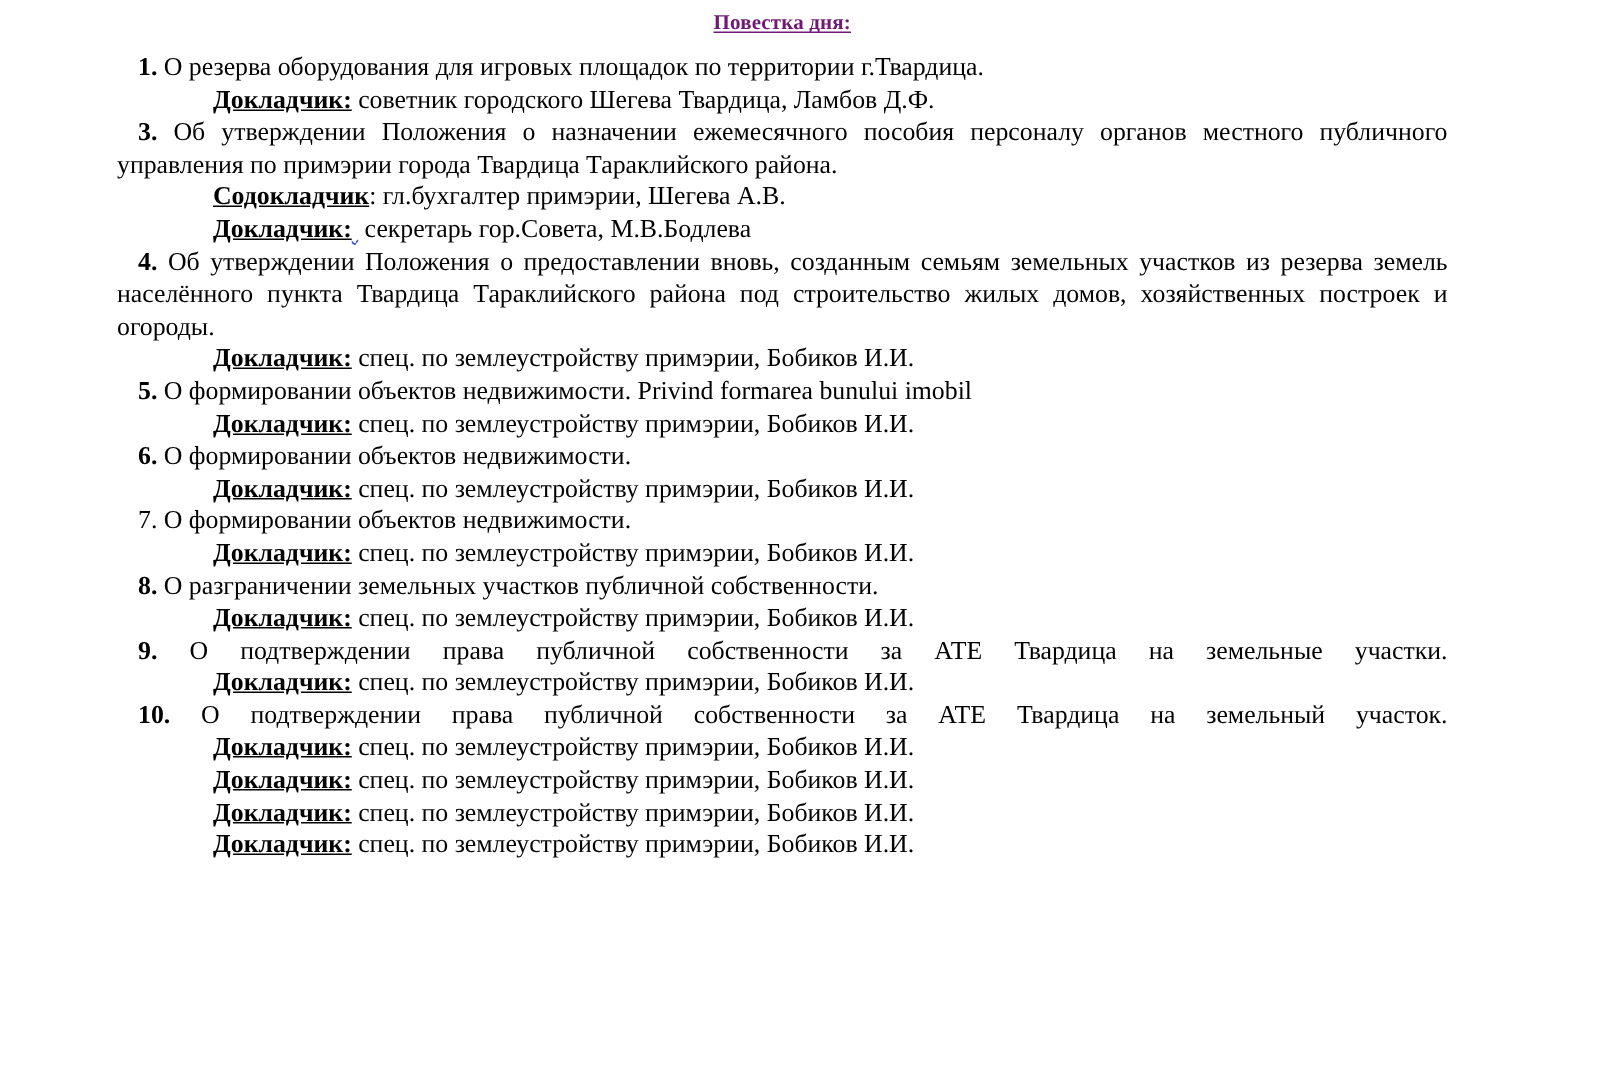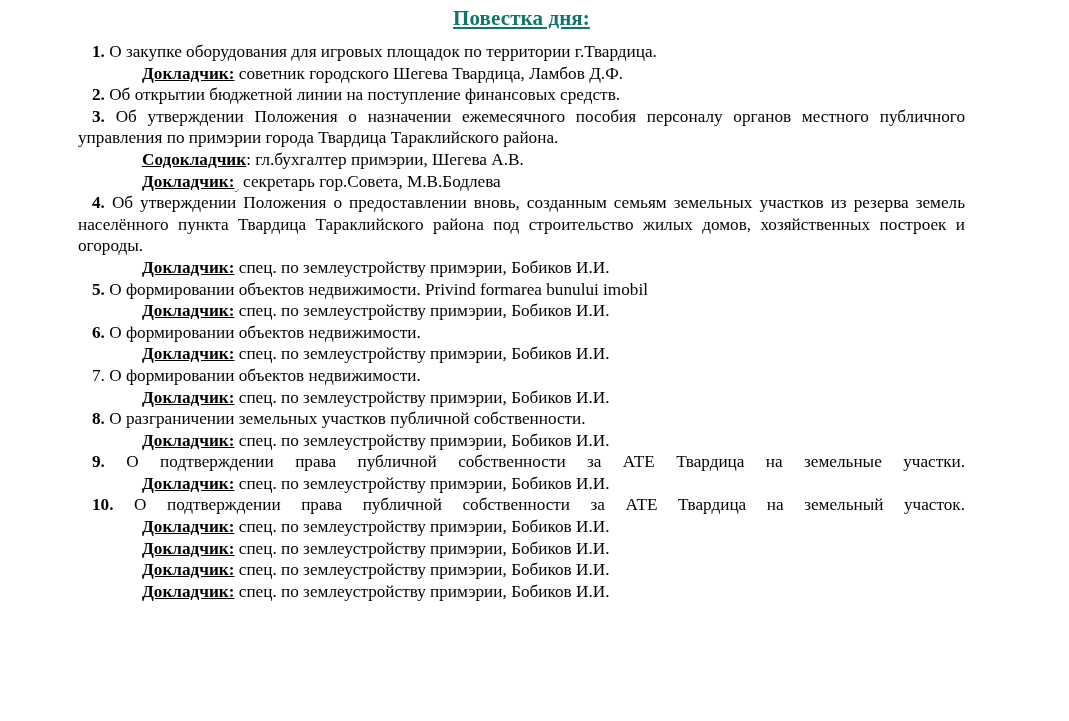--- a/index.html
+++ b/index.html
@@ -19,23 +19,23 @@
     width: 1069px;
     height: 721px;
     box-sizing: border-box;
     padding: 6px 104px 0 78px;
   }
   .title-row {
     text-align: center;
     margin: 0 0 10px 0;
   }
   .title {
-    color: #0f766e;
+    color: #701a75;
     font-weight: bold;
-    font-size: 21px;
+    font-size: 14px;
     text-decoration: underline;
     text-underline-offset: 2px;
     letter-spacing: 0.1px;
   }
   .line {
     font-size: 17.2px;
     line-height: 21.6px;
     margin: 0;
     white-space: normal;
   }
@@ -87,24 +87,23 @@
 </style>
 </head>
 <body>
 
 <div id="doc">
 
   <div class="title-row">
     <span class="title">Повестка дня:</span>
   </div>
 
-  <p class="line item"><span class="num">1.</span> <span>О  закупке оборудования для игровых площадок по территории г.</span><span class="sp">Твардица</span><span>.</span></p>
+  <p class="line item"><span class="num">1.</span> <span>О  резерва оборудования для игровых площадок по территории г.</span><span class="sp">Твардица</span><span>.</span></p>
   <p class="line speaker"><span class="lbl">Докладчик:</span><span> советник городского Шегева </span><span class="sp">Твардица</span><span>, </span><span class="sp">Ламбов</span><span> Д.Ф.</span></p>
 
-  <p class="line item"><span class="num">2.</span> <span>Об открытии бюджетной линии на поступление финансовых средств.</span></p>
 
   <p class="line item just"><span class="num">3.</span> <span>Об  утверждении  Положения  о  назначении  ежемесячного  пособия  персоналу  органов местного публичного управления по </span><span class="sp">примэрии</span><span> города </span><span class="sp">Твардица Тараклийского</span><span> района.</span></p>
   <p class="line speaker"><span class="lbl">Содокладчик</span><span>: гл.бухгалтер </span><span class="sp">примэрии</span><span>,  </span><span class="sp">Шегева</span><span> А.В.</span></p>
   <p class="line speaker"><span class="lbl">Докладчик:</span><span class="gr">&nbsp;</span><span> секретарь </span><span class="sp">гор.Совета</span><span>, </span><span class="sp">М.В.Бодлева</span></p>
 
   <p class="line item just"><span class="num">4.</span> <span>Об утверждении Положения о предоставлении вновь, созданным семьям земельных участков из резерва земель населённого пункта </span><span class="sp">Твардица Тараклийского</span><span> района под строительство жилых домов, хозяйственных построек и огороды.</span></p>
   <p class="line speaker"><span class="lbl">Докладчик:</span> <span>спец. по землеустройству </span><span class="sp">примэрии</span><span>, Бобиков И.И.</span></p>
 
   <p class="line item"><span class="num">5.</span> <span>О формировании объектов  недвижимости. </span><span class="sp">Privind formarea bunului imobil</span></p>
   <p class="line speaker"><span class="lbl">Докладчик:</span> <span>спец. по землеустройству </span><span class="sp">примэрии</span><span>, Бобиков И.И.</span></p>

